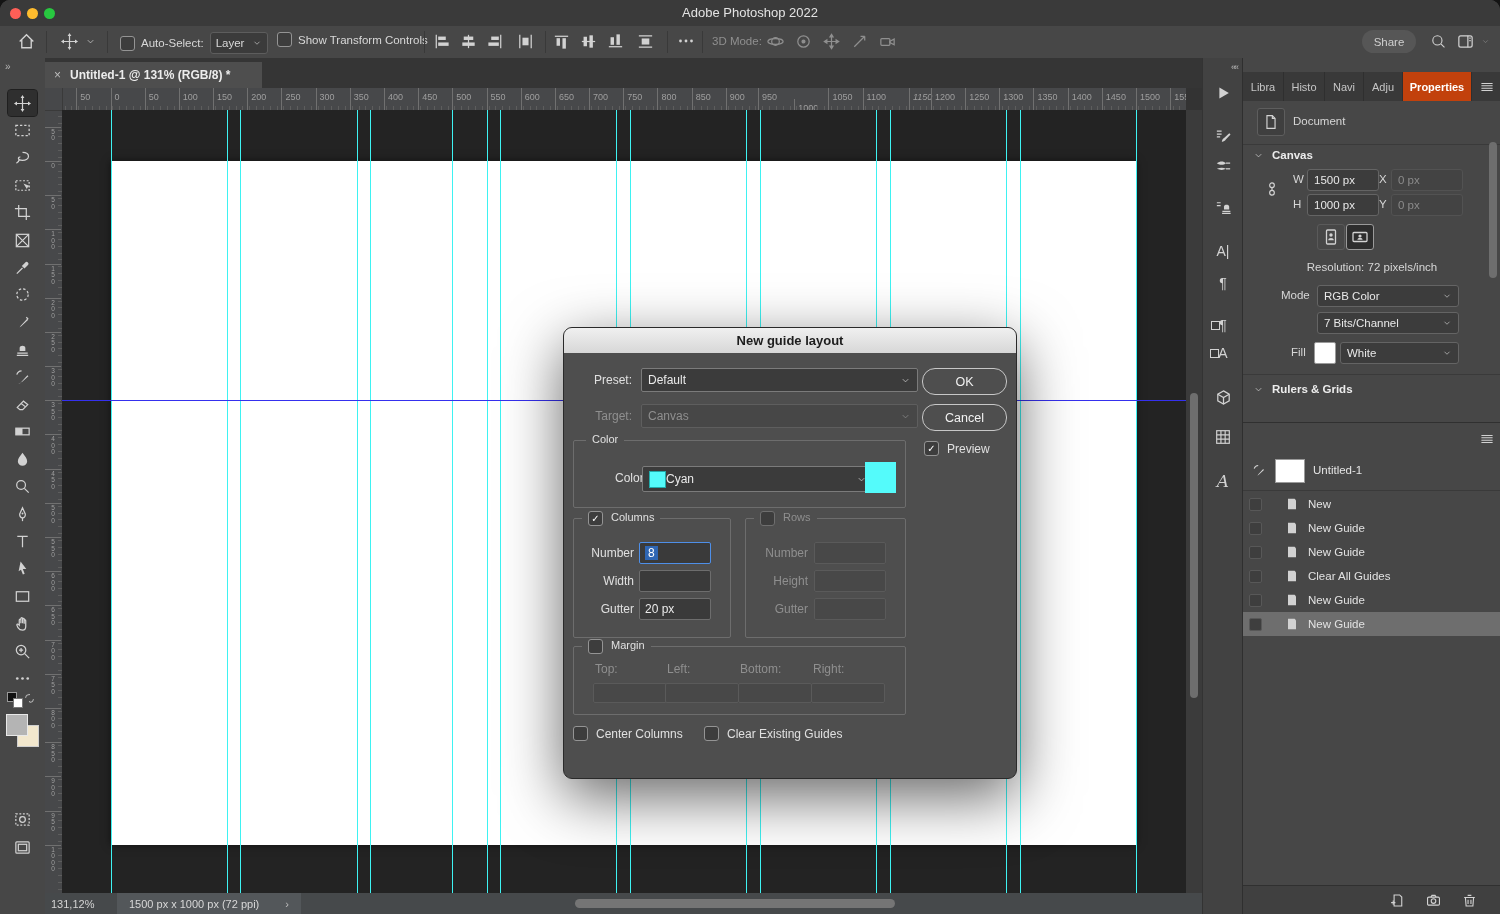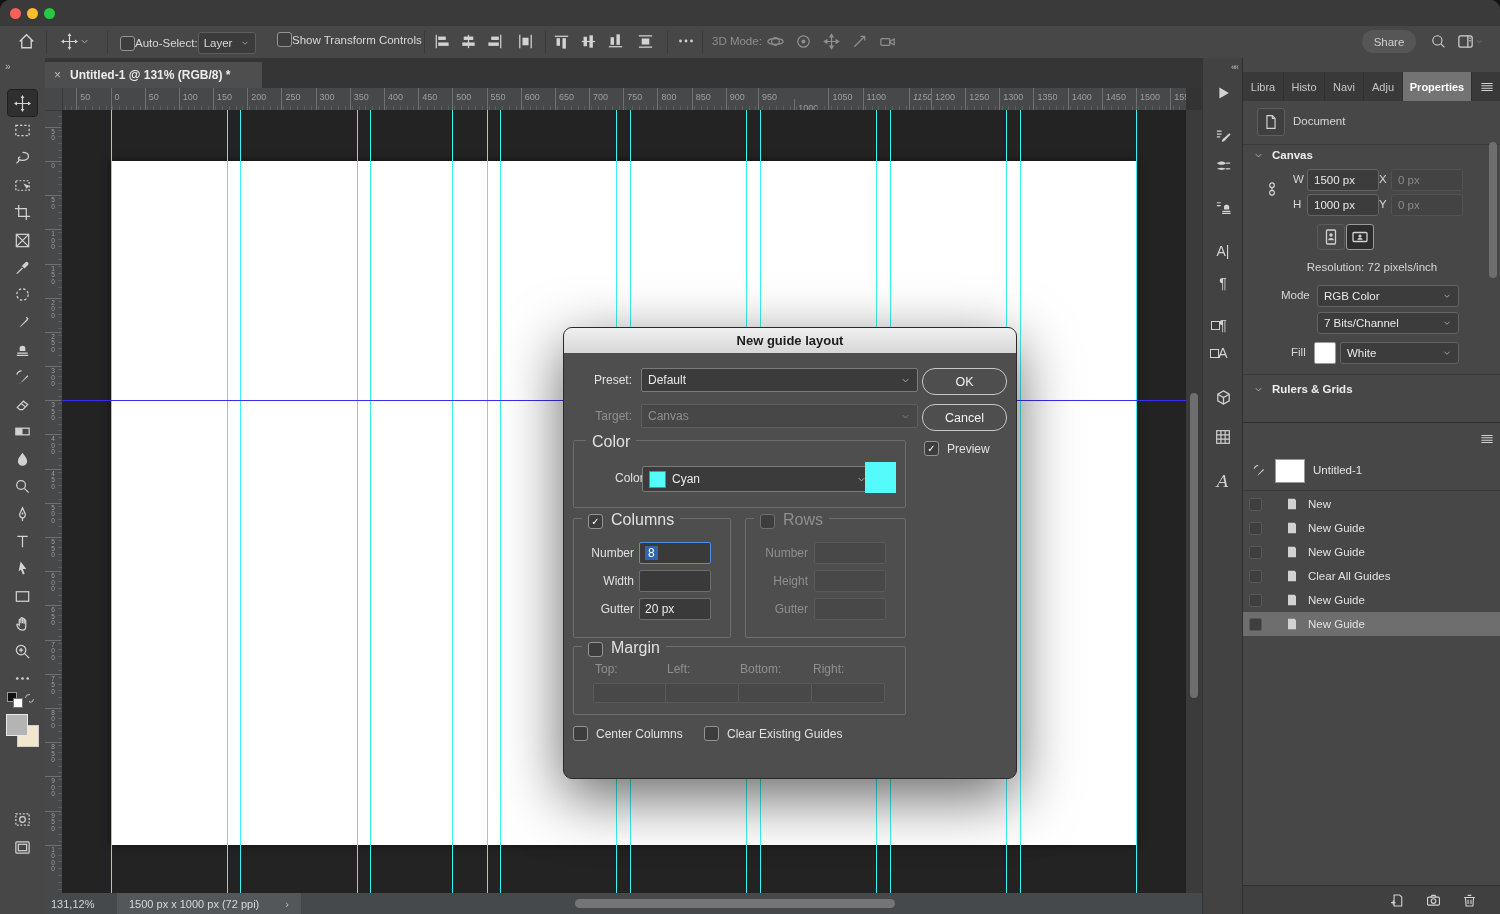--- a/index.html
+++ b/index.html
@@ -12,21 +12,21 @@
   .ic svg *{stroke:#d2d2d2;stroke-width:1.3;fill:none}
   .ic svg .f{fill:#d2d2d2;stroke:none}
   .ic.dim svg *{stroke:#8f8f8f}
   .ic.dim svg .f{fill:#8f8f8f}
   
   #titlebar{left:0;top:0;width:1500px;height:26px;background:#3a3a3a;border-bottom:1px solid #2c2c2c}
   .tl{position:absolute;top:8px;width:11px;height:11px;border-radius:50%}
   #title-text{position:absolute;top:5px;width:100%;text-align:center;font-size:13px;color:#e3e3e3}
   #optionsbar{left:0;top:26px;width:1500px;height:32px;background:#474747;border-bottom:1px solid #2e2e2e}
   .osep{position:absolute;top:5px;width:1px;height:22px;background:#393939}
-  .obox{position:absolute;display:flex;align-items:center;font-size:11.5px;color:#d8d8d8}
+  .obox{position:absolute;display:flex;align-items:center;gap:6px;font-size:11.5px;color:#d8d8d8}
   .cb{width:13px;height:13px;border:1px solid #949494;border-radius:3px;background:#3d3d3d;
       display:inline-flex;align-items:center;justify-content:center;flex:0 0 auto;position:relative}
   .cb.on::after{content:"✓";color:#fff;font-size:10px;font-weight:bold;line-height:1}
   .cb.dim{border-color:#6e6e6e}
   .minidd{height:20px;background:#3b3b3b;border:1px solid #5d5d5d;border-radius:3px;display:flex;
       align-items:center;padding:0 5px;gap:8px;font-size:11.5px}
   #share-btn{position:absolute;left:1362px;top:4px;width:54px;height:23px;border-radius:12px;background:#565656;
       display:flex;align-items:center;justify-content:center;font-size:11.5px;color:#cscsc}
   
   #toolstrip{left:0;top:58px;width:45px;height:856px;background:#474747;border-right:1px solid #333}
@@ -59,21 +59,21 @@
   #zoom-pct{margin-left:6px;width:66px}
   #dim-seg{height:21px;background:#53575a;display:flex;align-items:center;gap:26px;padding:0 12px;color:#d8d8d8}
   #hthumb{position:absolute;left:530px;top:6px;width:320px;height:9px;border-radius:5px;background:#757575}
   
   #panelstrip{left:1202px;top:58px;width:40px;height:856px;background:#424242;border-left:1px solid #333}
   .pstool{position:absolute;left:6px;width:28px;height:26px}
   #panels{left:1242px;top:58px;width:258px;height:856px;background:#474747;border-left:1px solid #2f2f2f}
   .ptabbar{position:absolute;left:0;width:258px;background:#393939;display:flex;align-items:flex-end}
   .ptab{height:100%;display:flex;align-items:center;justify-content:center;font-size:11px;color:#c6c6c6;
       border-right:1px solid #2f2f2f;white-space:nowrap;overflow:hidden}
-  .ptab.act{background:#737373;color:#fff}
+  .ptab.act{background:#c2410c;color:#fff}
   .burger{position:absolute;right:6px;top:8px}
   .fld{background:#3c3c3c;border:1px solid #646464;border-radius:3px;height:20px;display:flex;
       align-items:center;padding:0 6px;font-size:11.5px;color:#e8e8e8}
   .fld.dis{border-color:#525252;color:#8b8b8b;background:#434343}
   .ddl{justify-content:space-between}
   .plab{position:absolute;font-size:11.5px;color:#d6d6d6}
   .secthead{position:absolute;display:flex;align-items:center;gap:8px;font-size:11.5px;font-weight:bold;color:#ececec}
   .divider{position:absolute;left:0;width:258px;height:1px;background:#3a3a3a}
   .orient{position:absolute;width:26px;height:24px;border:1px solid #5a5a5a;border-radius:3px;display:flex;align-items:center;justify-content:center;background:#474747}
   .orient.sel{background:#2d2d2d;border-color:#9a9a9a}
@@ -89,38 +89,39 @@
       background:linear-gradient(#f0f0f0,#d7d7d7);color:#1d1d1d;font-size:13px;font-weight:bold;
       display:flex;align-items:center;justify-content:center}
   .dlab{position:absolute;text-align:right;font-size:12px;color:#e0e0e0}
   .dlab.dim,.dim-txt{color:#8f8f8f}
   .dfld{position:absolute;background:#3b3b3b;border:1px solid #7b7b7b;border-radius:2px;
       display:flex;align-items:center;justify-content:space-between;padding:0 6px;font-size:12px;color:#eaeaea}
   .dfld.dis{border-color:#5e5e5e;color:#8f8f8f;background:#474747}
   .pbtn{position:absolute;width:83px;height:25px;border:1.5px solid #c7c7c7;border-radius:13px;
       display:flex;align-items:center;justify-content:center;font-size:12.5px;color:#f2f2f2}
   .grp{position:absolute;border:1px solid #6d6d6d;border-radius:2px}
-  .legend{position:absolute;top:-8px;left:12px;background:#4e4e4e;padding:0 6px;font-size:16px;
-      color:#e0e0e0;display:flex;align-items:flex-end;gap:8px}
+  .legend{position:absolute;top:-8px;left:12px;background:#4e4e4e;padding:0 6px;font-size:11px;
+      color:#e0e0e0;display:flex;align-items:flex-start;gap:8px}
   .gfld{position:absolute;width:60px;height:20px;background:#3a3a3a;border:1px solid #6d6d6d;border-radius:2px;
       display:flex;align-items:center;padding:0 5px;font-size:12px;color:#eaeaea}
   .gfld.dis{background:#484848;border-color:#5a5a5a}
   .gfld.focus{border:1.5px solid #4e8fe8}
   .selhl{background:#2f66b3;color:#fff;padding:0 3px}
   .dcb-row{position:absolute;display:flex;align-items:center;gap:8px;font-size:12px;color:#e0e0e0}
 </style>
 </head>
 <body>
 
 <div id="app">
 
   <div id="titlebar" class="abs">
     <div class="tl" style="left:10px;background:#ff5f57"></div>
     <div class="tl" style="left:27px;background:#febc2e"></div>
     <div class="tl" style="left:44px;background:#28c840"></div>
+    <div id="title-text">Adobe Photoshop 2022</div>
   </div>
 
   <div id="optionsbar" class="abs">
     <div class="obox" style="left:16px;top:5px">
         <span class="ic">
           <svg viewBox="0 0 20 20" width="21" height="21">
             <path d="M3.5 10L10 3.5 16.5 10M5.5 8.5V16h9V8.5"></path>
           </svg>
         </span>
       </div>
@@ -887,21 +888,21 @@
       <span class="cb on"></span>
       <span>Preview</span>
     </div>
 
     <div class="grp" style="left:9px;top:112px;width:331px;height:66px">
       <div class="legend">
           <span>Color</span>
         </div>
       <div class="dlab" style="left:18px;top:30px;width:55px">Color:</div>
       <div class="dfld" style="left:68px;top:25px;width:218px;height:24px">
-        <span style="display:flex;align-items:center;gap:6px">
+        <span style="display:flex;align-items:center;">
           <span id="cswatch-sm" style="width: 15px; height: 15px; border: 1px solid rgb(34, 170, 170); background: rgb(84, 251, 251);"></span>
           <span>Cyan</span>
         </span>
         <span class="ic">
             <svg viewBox="0 0 20 20" width="11" height="11">
               <path d="M5 7.5l5 5 5-5"></path>
             </svg>
           </span>
       </div>
       <div id="cswatch-big" style="position: absolute; left: 291px; top: 21px; width: 31px; height: 31px; background: rgb(84, 251, 251);"></div>

